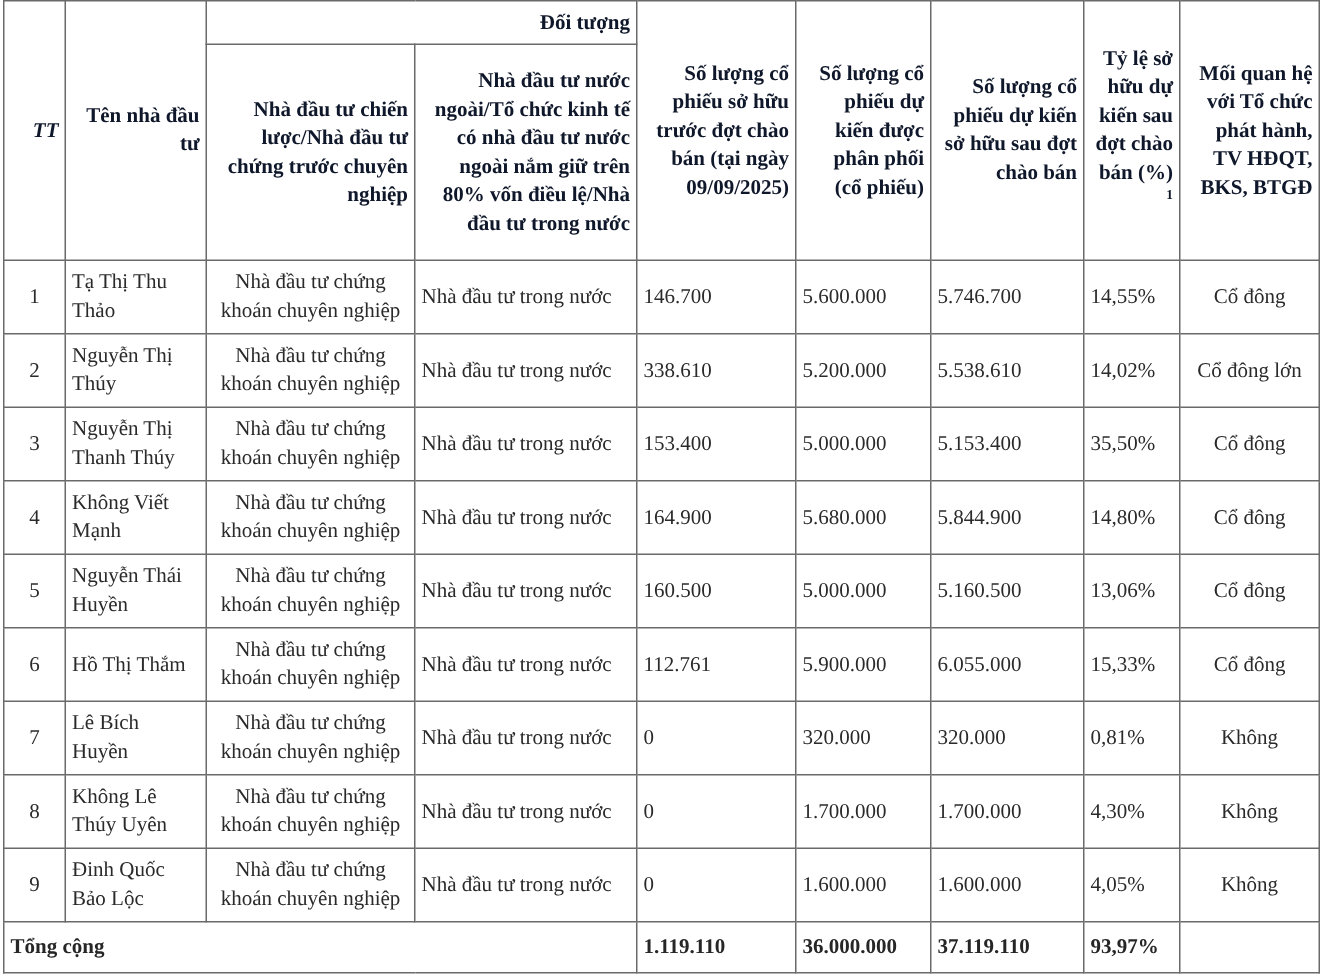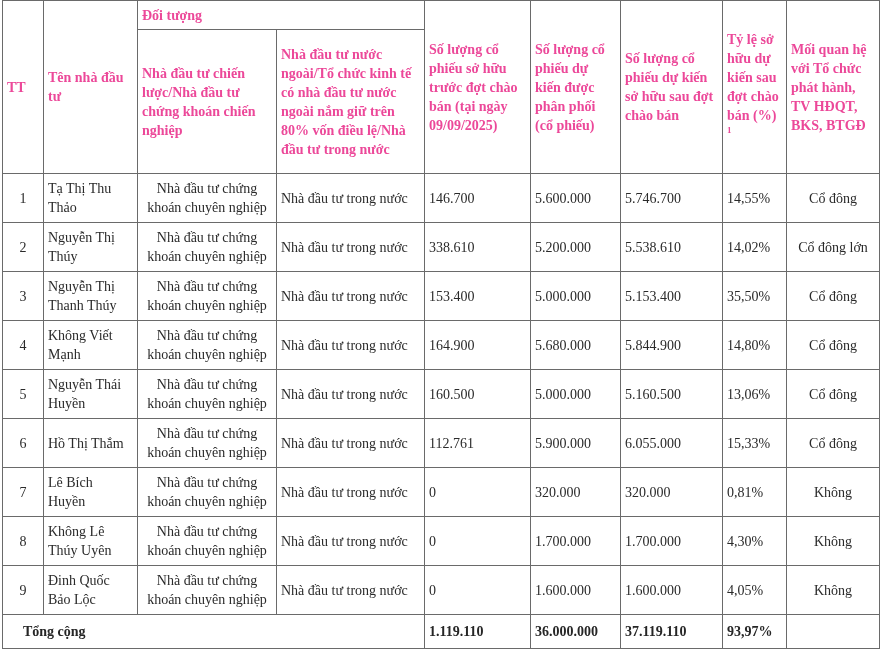--- a/index.html
+++ b/index.html
@@ -26,25 +26,25 @@
     table.inv td, table.inv th {
       border: 1px solid #6a6a6a;
       padding: 0 4px;
       font-size: 14px;
       line-height: 19px;
       vertical-align: middle;
       overflow: hidden;
     }
     table.inv th {
       font-weight: bold;
-      text-align: left;
-      color: #ec4899;
+      text-align: right;
+      color: #0f172a;
     }
     th.top-group { height: 28px; }
-    .h-main { height: 143px; }
+    .h-main { height: 143px; font-style: italic; }
     td.c { text-align: center; }
     td.r { padding-right: 6px; }
     td.l { text-align: left; padding-left: 6px; }
     tr.row td { height: 48px; }
     tr.total td { height: 33px; font-weight: bold; color: #262626; }
     td.name { line-height: 21px; margin-top: 18px; }
     td.type1 { line-height: 21px; }
     sup { font-size: 9px; vertical-align: super; line-height: 0; }
   </style>
 </head>
@@ -67,21 +67,21 @@
       <th rowspan="2" class="h-main">TT</th>
       <th rowspan="2">Tên nhà đầu tư</th>
       <th colspan="2" class="top-group">Đối tượng</th>
       <th rowspan="2">Số lượng cổ phiếu sở hữu trước đợt chào bán (tại ngày 09/09/2025)</th>
       <th rowspan="2">Số lượng cổ phiếu dự kiến được phân phối (cổ phiếu)</th>
       <th rowspan="2">Số lượng cổ phiếu dự kiến sở hữu sau đợt chào bán</th>
       <th rowspan="2"><span>Tỷ lệ sở hữu dự kiến sau đợt chào bán (%)</span> <sup>1</sup></th>
       <th rowspan="2">Mối quan hệ với Tổ chức phát hành, TV HĐQT, BKS, BTGĐ</th>
     </tr>
     <tr>
-      <th style="height:143px">Nhà đầu tư chiến lược/Nhà đầu tư chứng khoán chiến nghiệp</th>
+      <th style="height:143px">Nhà đầu tư chiến lược/Nhà đầu tư chứng trước chuyên nghiệp</th>
       <th>Nhà đầu tư nước ngoài/Tổ chức kinh tế có nhà đầu tư nước ngoài nắm giữ trên 80% vốn điều lệ/Nhà đầu tư trong nước</th>
     </tr>
   </thead>
   <tbody>
     <tr class="row">
       <td class="c">1</td>
       <td class="l name">Tạ Thị Thu Thảo</td>
       <td class="c type1">Nhà đầu tư chứng khoán chuyên nghiệp</td>
       <td class="l">Nhà đầu tư trong nước</td>
       <td class="r">146.700</td>
@@ -172,21 +172,21 @@
       <td class="l name">Đinh Quốc Bảo Lộc</td>
       <td class="c type1">Nhà đầu tư chứng khoán chuyên nghiệp</td>
       <td class="l">Nhà đầu tư trong nước</td>
       <td class="r">0</td>
       <td class="r">1.600.000</td>
       <td class="r">1.600.000</td>
       <td class="r">4,05%</td>
       <td class="c">Không</td>
     </tr>
     <tr class="total">
-      <td colspan="4" class="l" style="padding-left:20px">Tổng cộng</td>
+      <td colspan="4" class="l" style="padding-left:4px">Tổng cộng</td>
       <td class="r">1.119.110</td>
       <td class="r">36.000.000</td>
       <td class="r">37.119.110</td>
       <td class="r">93,97%</td>
       <td class="c"></td>
     </tr>
   </tbody>
 </table>
 
 </body></html>

